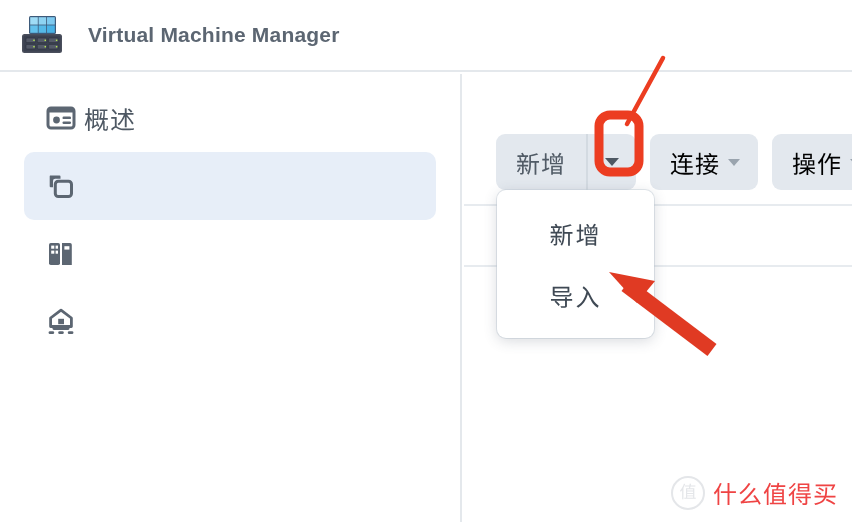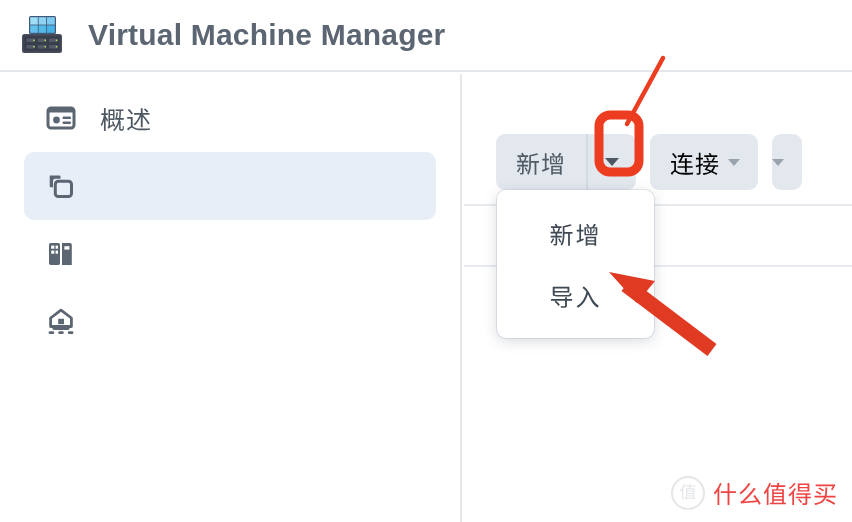--- a/index.html
+++ b/index.html
@@ -29,21 +29,21 @@
     background: #ffffff;
   }
   .app-icon {
     width: 48px;
     height: 48px;
     position: relative;
     flex: 0 0 auto;
   }
   .app-title {
     margin-left: 22px;
-    font-size: 30px;
+    font-size: 21px;
     font-weight: bold;
     color: #5c6672;
     letter-spacing: 0.2px;
     white-space: nowrap;
   }
 
   
   .sidebar {
     position: absolute;
     left: 0; top: 74px;
@@ -68,21 +68,21 @@
     background: #e7eef8;
   }
   .nav-icon {
     width: 30px;
     height: 30px;
     flex: 0 0 auto;
     display: block;
     color: #5c6672;
   }
   .nav-label {
-    margin-left: 24px;
+    margin-left: 8px;
     font-size: 25px;
     color: #4e5863;
     letter-spacing: 1px;
     white-space: nowrap;
   }
 
   
   .main {
     position: absolute;
     left: 464px; top: 90px;
@@ -328,20 +328,21 @@
     </div>
 
     <div class="tb-btn disabled inline-caret">
       <span class="tb-label">连接</span>
       <span class="caret-wrap">
         <span class="caret light"></span>
       </span>
     </div>
 
     <div class="tb-btn disabled inline-caret">
+      <span class="tb-label">操作</span>
       <span class="caret-wrap">
         <span class="caret light"></span>
       </span>
     </div>
 
   </div>
 
   <div class="dropdown">
     <div class="dd-item">
       <span>新增</span>

